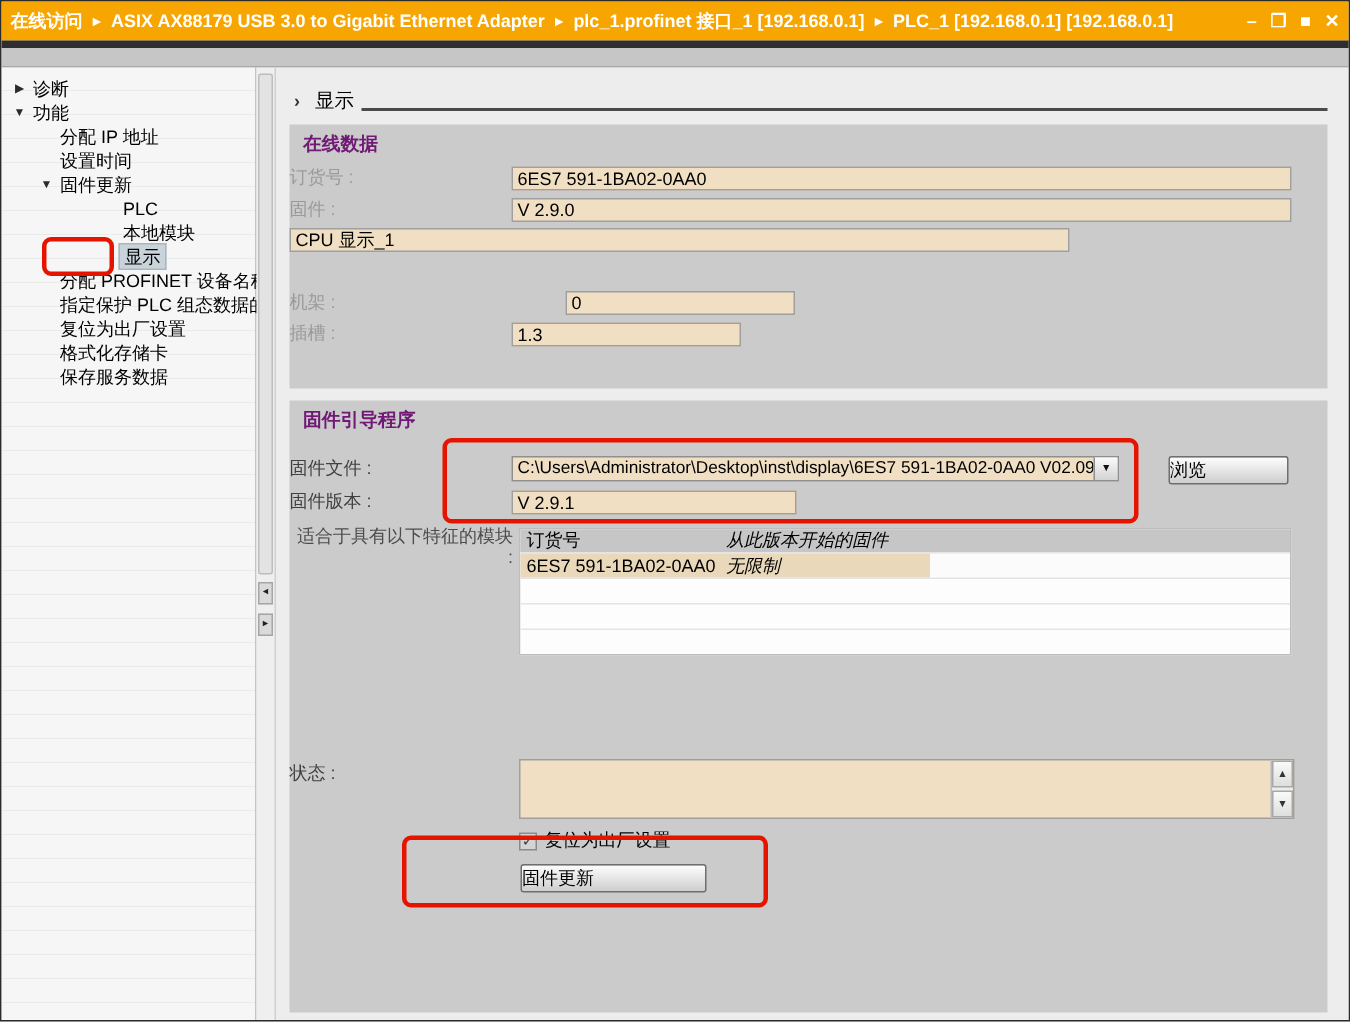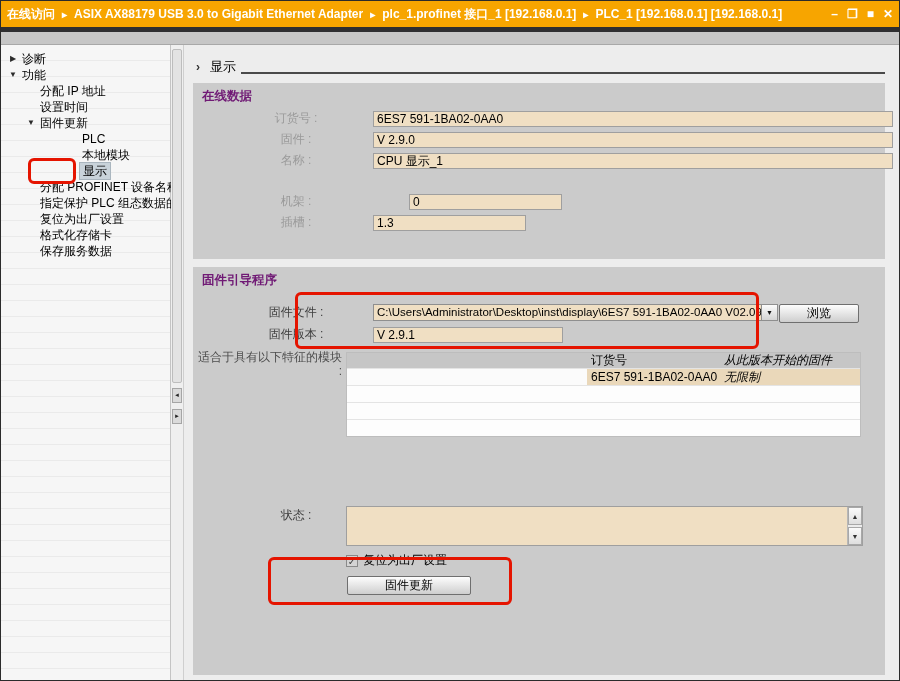--- a/index.html
+++ b/index.html
@@ -39,41 +39,41 @@
   .main-header .chev { font-size:12px; color:#333; font-weight:bold; }
   .main-header .ttl { font-size:13px; color:#000; }
   .header-rule { position:absolute; left:57px; top:27px; width:644px; height:0; border-top:2px solid #4a4a4a; }
 
   .panel { position:absolute; left:9px; width:692px; background:#cbcbcb; }
   .panel1 { top:38px; height:176px; }
   .panel2 { top:222px; height:408px; }
   .panel-title { position:absolute; left:9px; top:5px; font-size:12.5px; font-weight:bold; color:#701a75; }
 
   .frow { position:absolute; display:flex; align-items:center; }
-  .flabel { width:148px; text-align:center; font-size:12px; color:#9a9a9a; padding-right:6px; flex:none;margin-left:32px; }
+  .flabel { width:148px; text-align:left; font-size:12px; color:#9a9a9a; padding-right:6px; flex:none; }
   .flabel.dark { color:#404040; }
   .field { height:16px; background:#f0dfc3; border:1px solid #9f9f9f; font-size:12px; color:#000;
     padding:0 3px; line-height:14px; overflow:hidden; white-space:nowrap; }
   .field.full { width:520px; } .field.short { width:153px; }
 
   
   .combo { display:flex; height:17px; border:1px solid #8f8f8f; width:405px; background:#f0dfc3; }
   .combo-text { flex:1; font-size:11.5px; padding:1px 3px; overflow:hidden; white-space:nowrap; }
   .combo-btn { width:16px; flex:none; background:linear-gradient(#fbfbfb,#d3d3d3); border-left:1px solid #8f8f8f;
     font-size:7px; text-align:center; line-height:15px; color:#111; }
   .pushbtn { background:linear-gradient(#fdfdfd,#cecece); border:1px solid #6f6f6f; border-radius:2px;
-    font-size:12px; color:#000; text-align:center; }
+    font-size:12px; color:#000; text-align:left; }
   .browse-btn { position:absolute; left:586px; top:0; width:80px; height:19px; line-height:17px; }
   .ver-field { width:190px; }
 
   .suit-label { position:absolute; left:3px; top:83px; width:146px; text-align:right; font-size:12px; color:#4d4d4d; line-height:14px; }
 
   
   .mtable { position:absolute; left:153px; top:85px; width:515px; background:#fff; border:1px solid #bdbdbd; }
-  .trow { display:flex; height:17px; align-items:center; font-size:12px; border-top:1px solid #e4e4e4; background:#fbfbfb;justify-content:flex-end; }
+  .trow { display:flex; height:17px; align-items:center; font-size:12px; border-top:1px solid #e4e4e4; background:#fbfbfb; }
   .trow.head { height:15px; background:#c6c6c6; border-top:none; font-size:12px; color:#000; }
   .tc1 { width:133px; padding-left:4px; flex:none; overflow:hidden; white-space:nowrap; }
   .tc2 { width:140px; padding-left:4px; flex:none; overflow:hidden; white-space:nowrap;font-style:italic; }
   .trow.sel .tc1, .trow.sel .tc2 { background:#ead8ba; height:100%; line-height:17px; }
   .trow.empty { background:#fdfdfd; }
 
   
   .status-area { position:absolute; left:153px; top:239px; width:517px; height:40px; background:#f0dfc3; border:1px solid #9f9f9f; display:flex; }
   .status-text { flex:1; font-size:12px; padding:2px 4px; }
   .status-scroll { width:15px; flex:none; border-left:1px solid #b7b7b7; display:flex; flex-direction:column; justify-content:space-between; background:#ececec; }
@@ -188,21 +188,20 @@
 
       <div class="frow" style="top:27px; left:0;">
         <div class="flabel">订货号 :</div>
         <div class="field full">6ES7 591-1BA02-0AA0</div>
       </div>
       <div class="frow" style="top:48px; left:0;">
         <div class="flabel">固件 :</div>
         <div class="field full">V 2.9.0</div>
       </div>
       <div class="frow" style="top:69px; left:0;">
-        <div class="flabel">名称 :</div>
         <div class="field full">CPU 显示_1</div>
       </div>
       <div class="frow" style="top:110px; left:0;gap:36px;">
         <div class="flabel">机架 :</div>
         <div class="field short">0</div>
       </div>
       <div class="frow" style="top:131px; left:0;">
         <div class="flabel">插槽 :</div>
         <div class="field short">1.3</div>
       </div>

